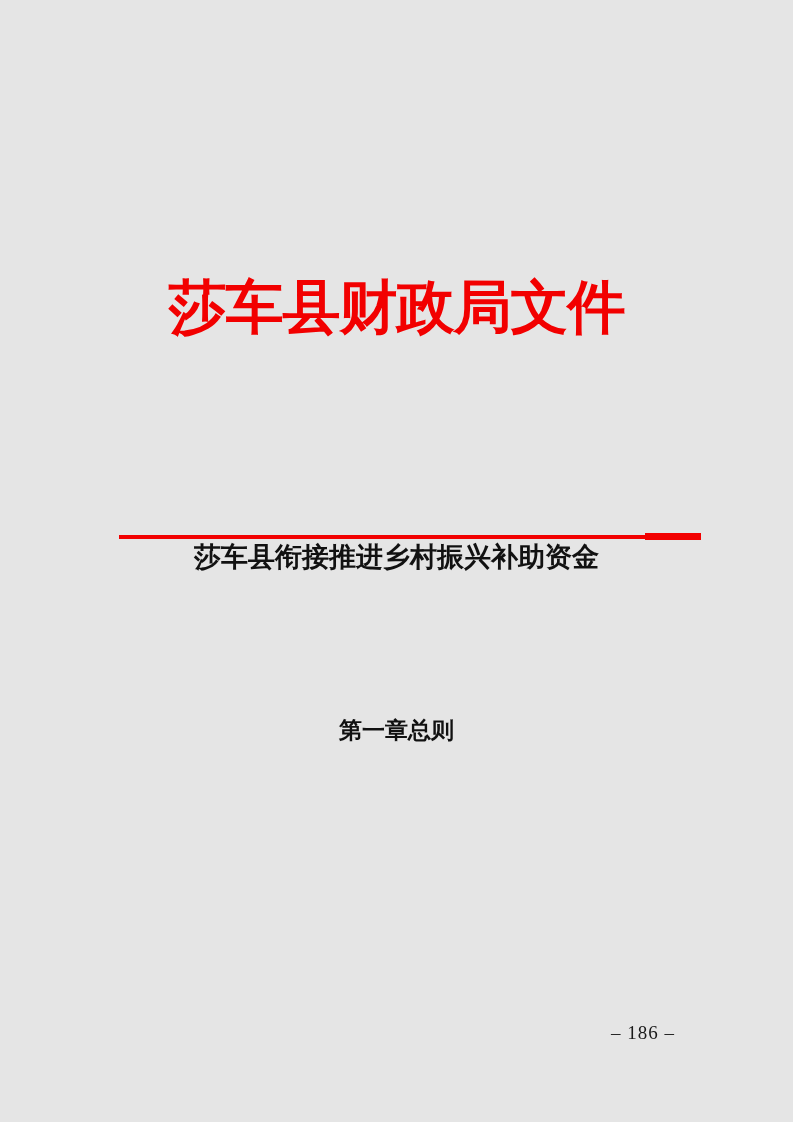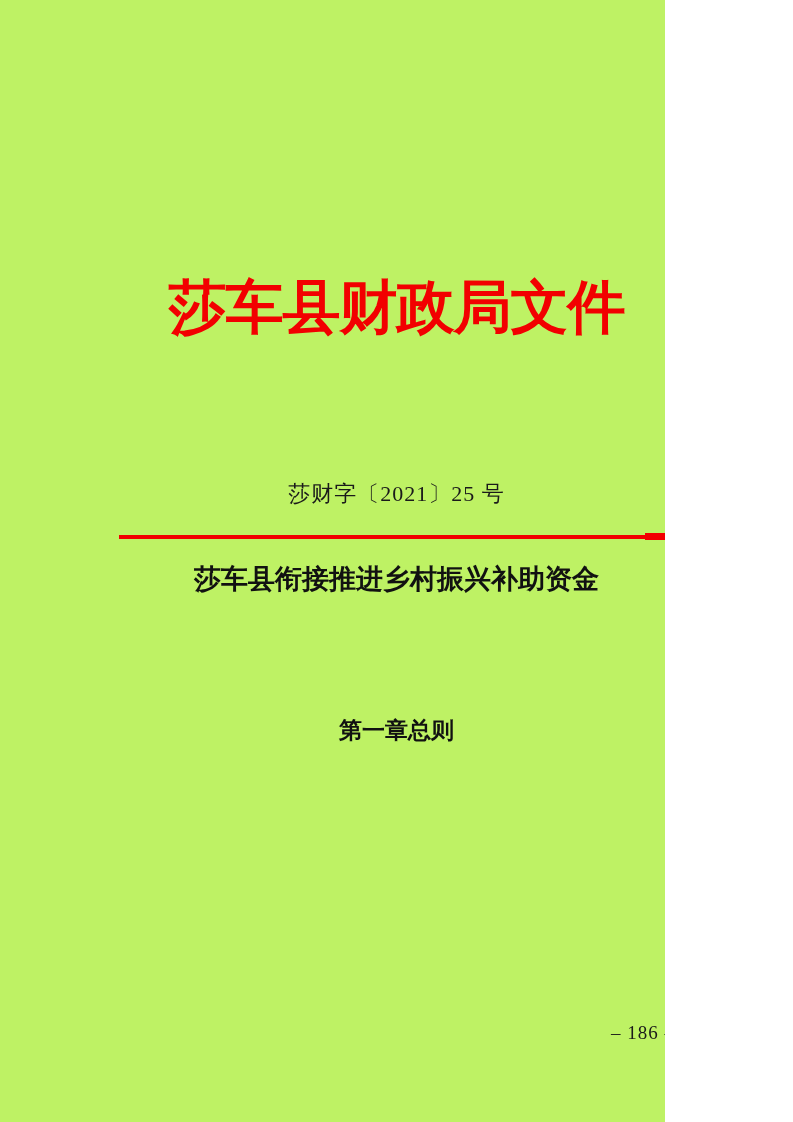--- a/index.html
+++ b/index.html
@@ -3,23 +3,23 @@
 <meta charset="utf-8">
 <style>
   :root{
     --accent-red:#f20000;
     --text-black:#1a1a1a;
   }
   *{box-sizing:border-box;}
   html,body{margin:0;padding:0;background:#ffffff;}
   .page{
     position:relative;
-    width:665px;
+    width:793px;
     height:1122px;
-    background:#bef264;
+    background:#e5e5e5;
     overflow:hidden;
     font-family:"Liberation Serif","DejaVu Serif",serif;
     color:var(--text-black);
   }
   .agency-title{
     position:absolute;
     top:272px;
     left:0;
     width:793px;
     text-align:center;
@@ -53,21 +53,21 @@
   .red-rule-tail{
     position:absolute;
     left:645px;
     top:533px;
     width:56px;
     height:7px;
     background:var(--accent-red);
   }
   .doc-title{
     position:absolute;
-    top:558px;
+    top:536px;
     left:116px;
     width:561px;
     text-align:center;
     font-size:27px;
     line-height:42px;
     font-weight:bold;
     color:#111111;
   }
   .chapter-heading{
     position:absolute;
@@ -113,21 +113,20 @@
     white-space:nowrap;
   }
 </style>
 </head>
 <body>
 
 <div class="page">
 
   <div class="agency-title">莎车县财政局文件</div>
 
-  <div class="doc-number">莎财字〔2021〕25 号</div>
 
   <div class="red-rule-main"></div>
 
   <div class="red-rule-tail"></div>
 
   <div class="doc-title">
     <div>莎车县衔接推进乡村振兴补助资金</div>
   </div>
 
   <div class="chapter-heading">第一章总则</div>

